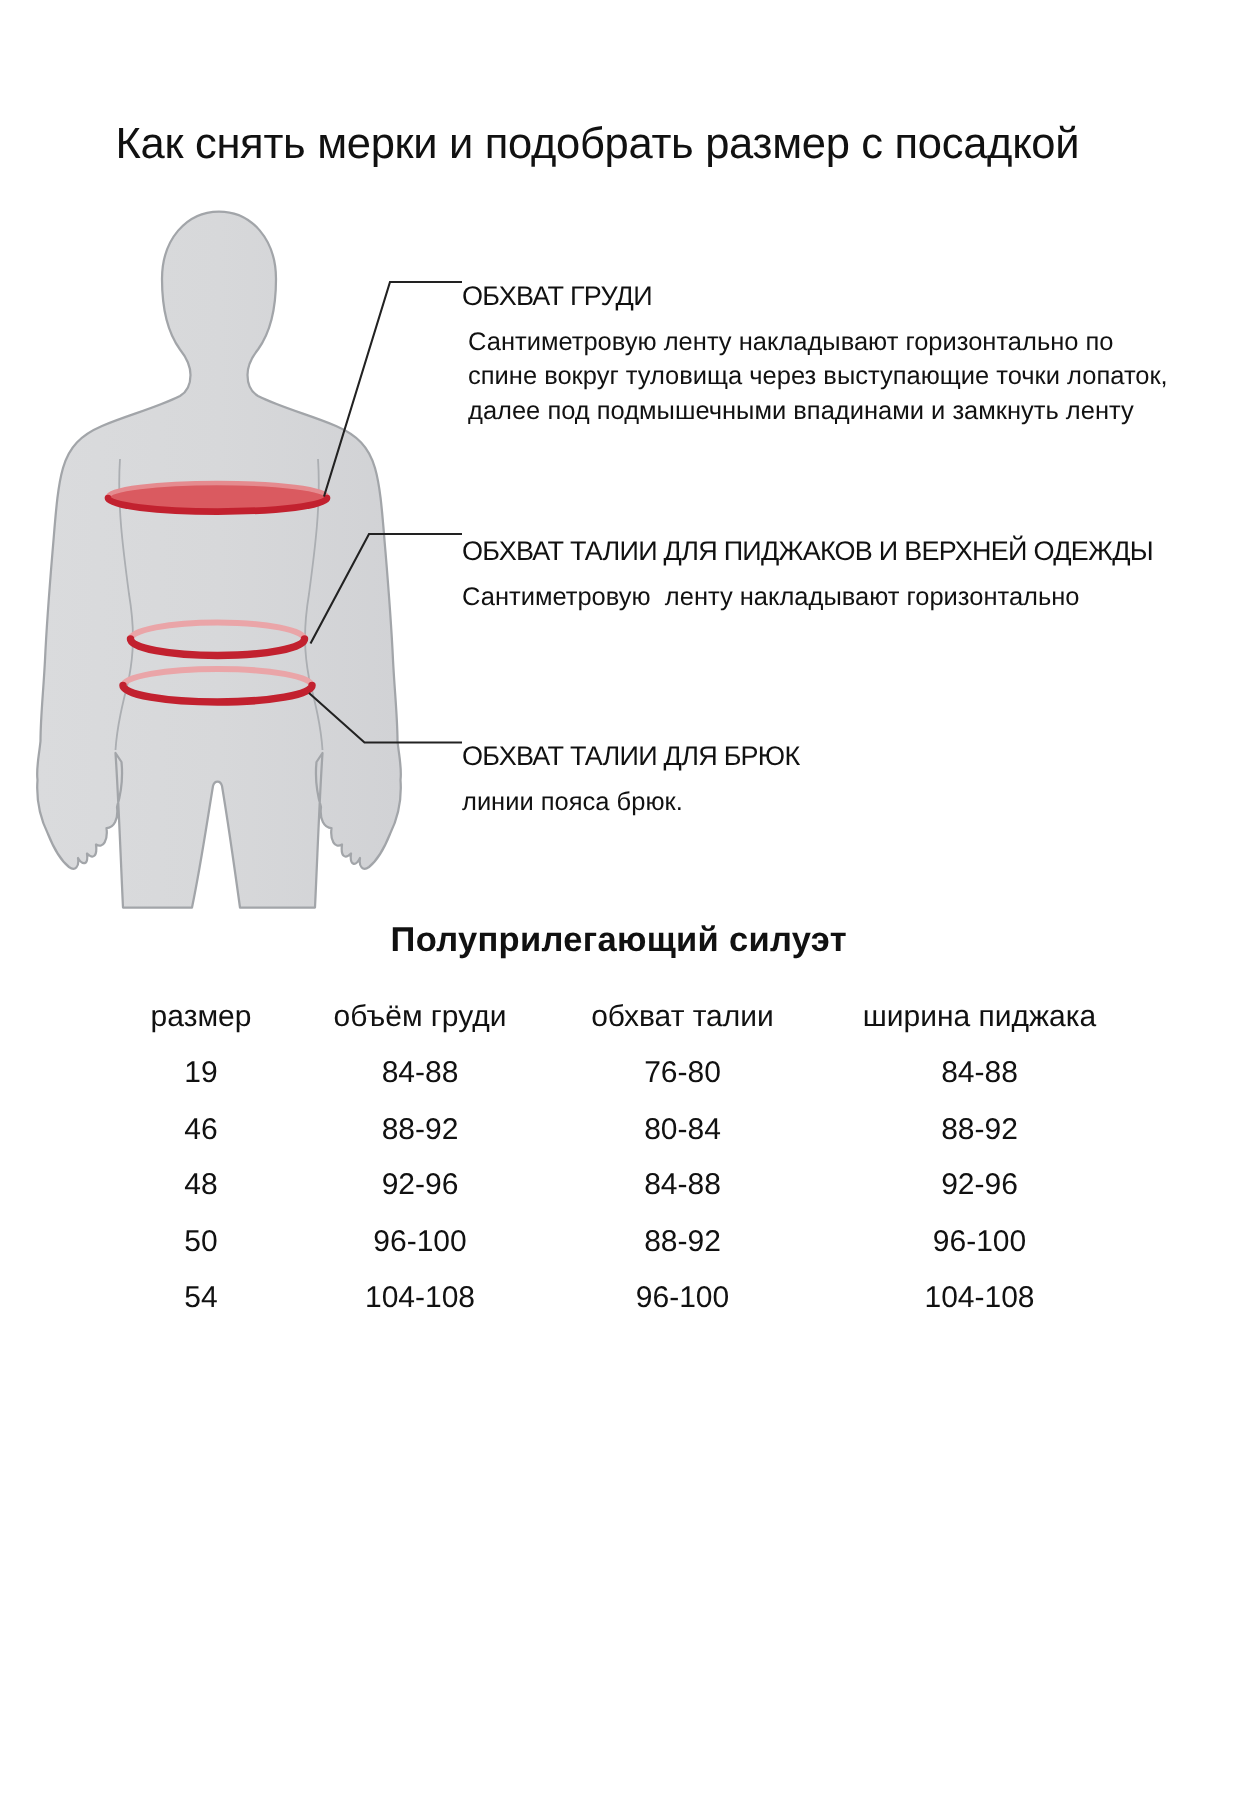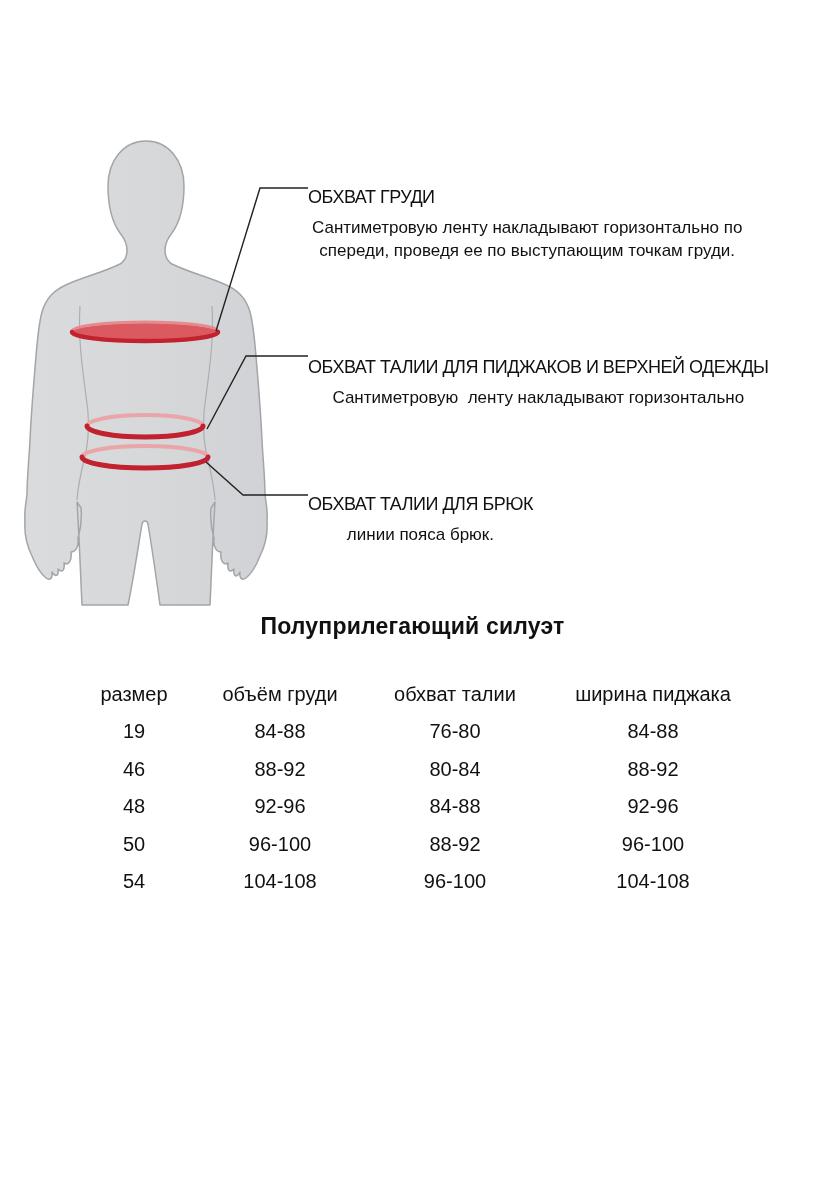--- a/index.html
+++ b/index.html
@@ -18,43 +18,44 @@
     white-space:nowrap;margin:0;
   }
   .figure-svg{position:absolute;left:0;top:128px;}
   .callout{position:absolute;margin-top:12px;}
   .callout-heading{
     font-size:18px;font-weight:normal;letter-spacing:-0.5px;
     line-height:22px;white-space:nowrap;margin:0;
   }
   .callout-body{margin-top:8px;}
   .callout-line{
-    font-size:17px;line-height:23px;white-space:pre;text-align:center;
+    font-size:17px;line-height:23px;white-space:pre;
   }
   .table-title{
     position:absolute;left:0;top:613px;width:825px;
     text-align:center;font-size:23px;font-weight:bold;
     letter-spacing:0.2px;margin:0;
   }
-  .size-table-wrap{position:absolute;left:68px;top:660px;width:688px;margin-top:16px;}
+  .size-table-wrap{position:absolute;left:68px;top:660px;width:688px;}
   table.size-table{
     width:688px;border-collapse:collapse;table-layout:fixed;
   }
   table.size-table td{
     text-align:center;vertical-align:middle;
     font-size:20px;padding:0;white-space:nowrap;
   }
   tr.hdr td{height:37px;font-size:20px;}
   tr.row td{height:37.5px;}
 </style>
 </head>
 <body>
 
 <div class="page">
 
+  <h1 class="page-title">Как снять мерки и подобрать размер с посадкой</h1>
 
   <svg class="figure-svg" width="310" height="480" viewBox="0 128 310 480" xmlns="http://www.w3.org/2000/svg">
     <defs>
       <linearGradient id="bodyGrad" x1="0" y1="0" x2="1" y2="0">
         <stop offset="0" stop-color="#dadbdd"></stop>
         <stop offset="0.5" stop-color="#d7d8da"></stop>
         <stop offset="1" stop-color="#d1d2d5"></stop>
       </linearGradient>
     </defs>
 
@@ -103,21 +104,22 @@
 
     <path fill="none" stroke-width="1.4" d="M216,331 L260,188 L308,188" stroke="#222222"></path>
     <path fill="none" stroke-width="1.4" d="M207,429 L246,356 L308,356" stroke="#222222"></path>
     <path fill="none" stroke-width="1.4" d="M206,462 L243,495 L308,495" stroke="#222222"></path>
   </svg>
 
   <div class="callout" style="left:308px;top:174px;">
     <h2 class="callout-heading">ОБХВАТ ГРУДИ</h2>
     <div class="callout-body" style="margin-left:4px;">
       <div class="callout-line">Сантиметровую ленту накладывают горизонтально по</div>
-      <div class="callout-line">спереди, проведя ее по выступающим точкам груди.</div>
+      <div class="callout-line">спине вокруг туловища через выступающие точки лопаток,</div>
+      <div class="callout-line">далее под подмышечными впадинами и замкнуть ленту</div>
     </div>
   </div>
 
   <div class="callout" style="left:308px;top:344px;">
     <h2 class="callout-heading">ОБХВАТ ТАЛИИ ДЛЯ ПИДЖАКОВ И ВЕРХНЕЙ ОДЕЖДЫ</h2>
     <div class="callout-body">
       <div class="callout-line">Сантиметровую  ленту накладывают горизонтально</div>
     </div>
   </div>
 

